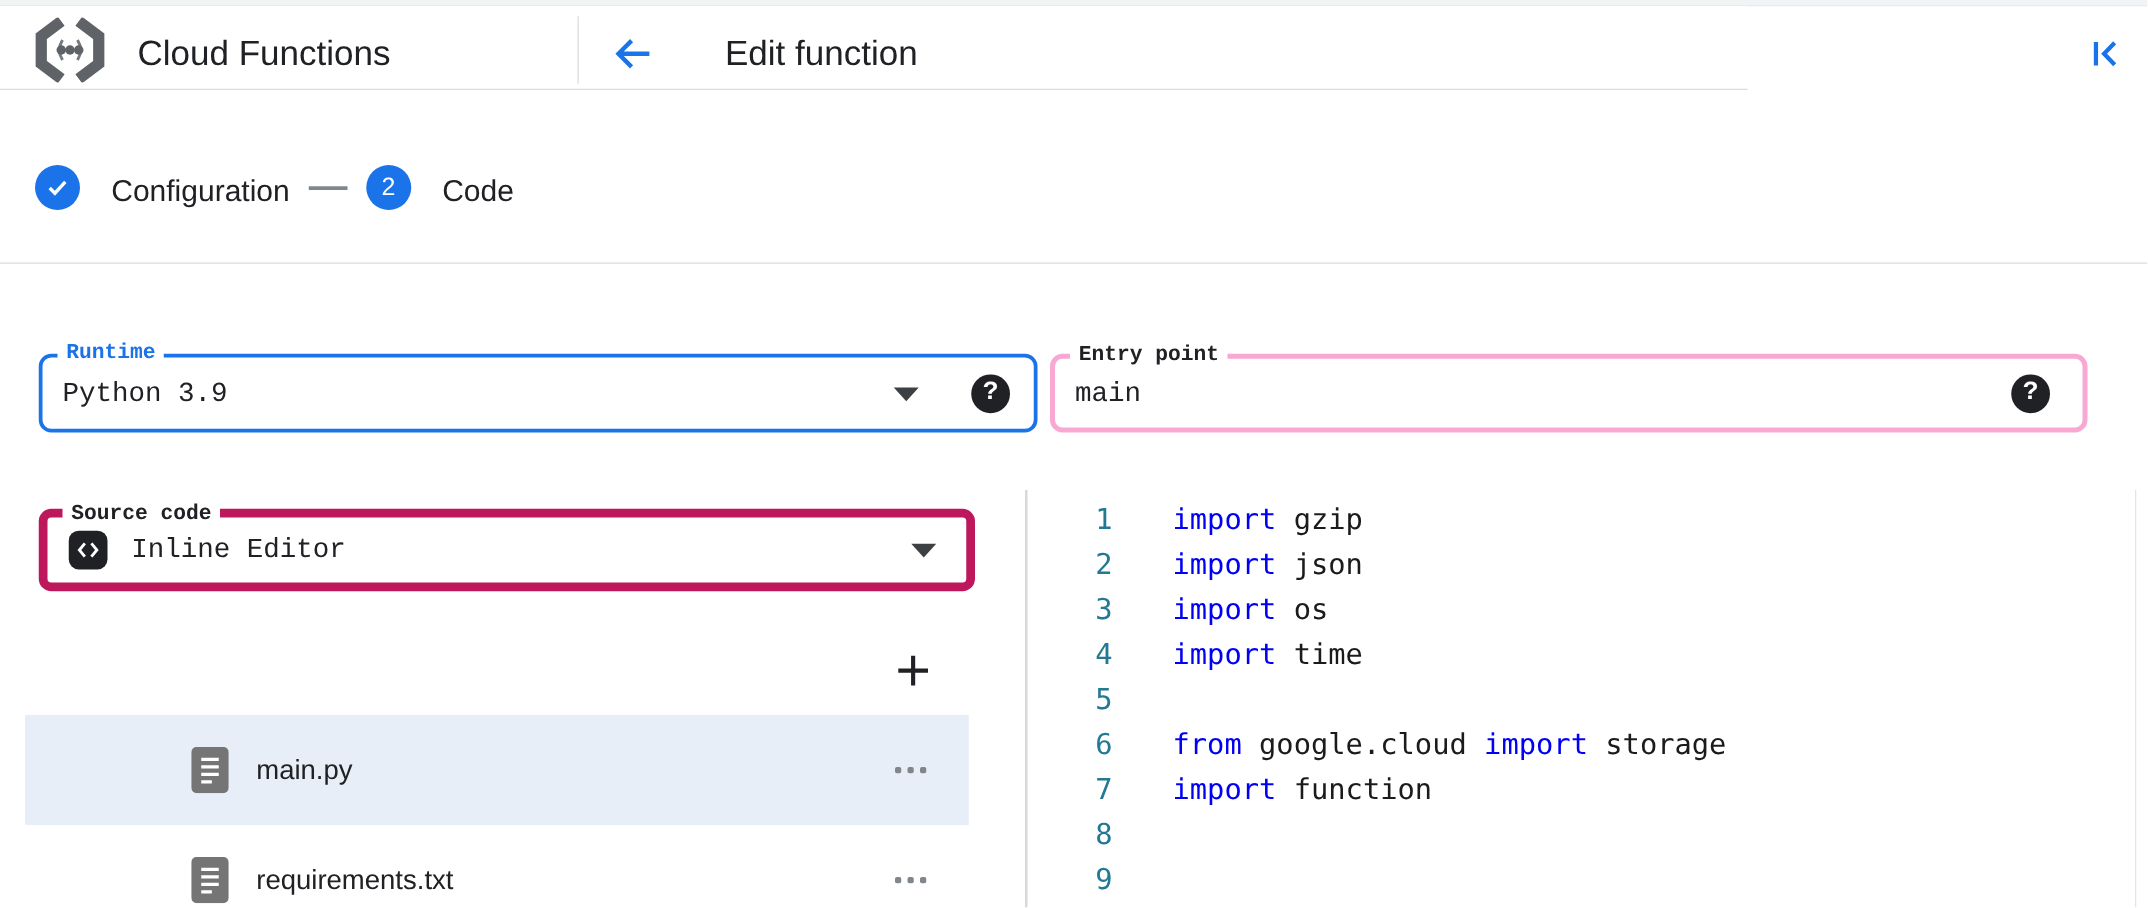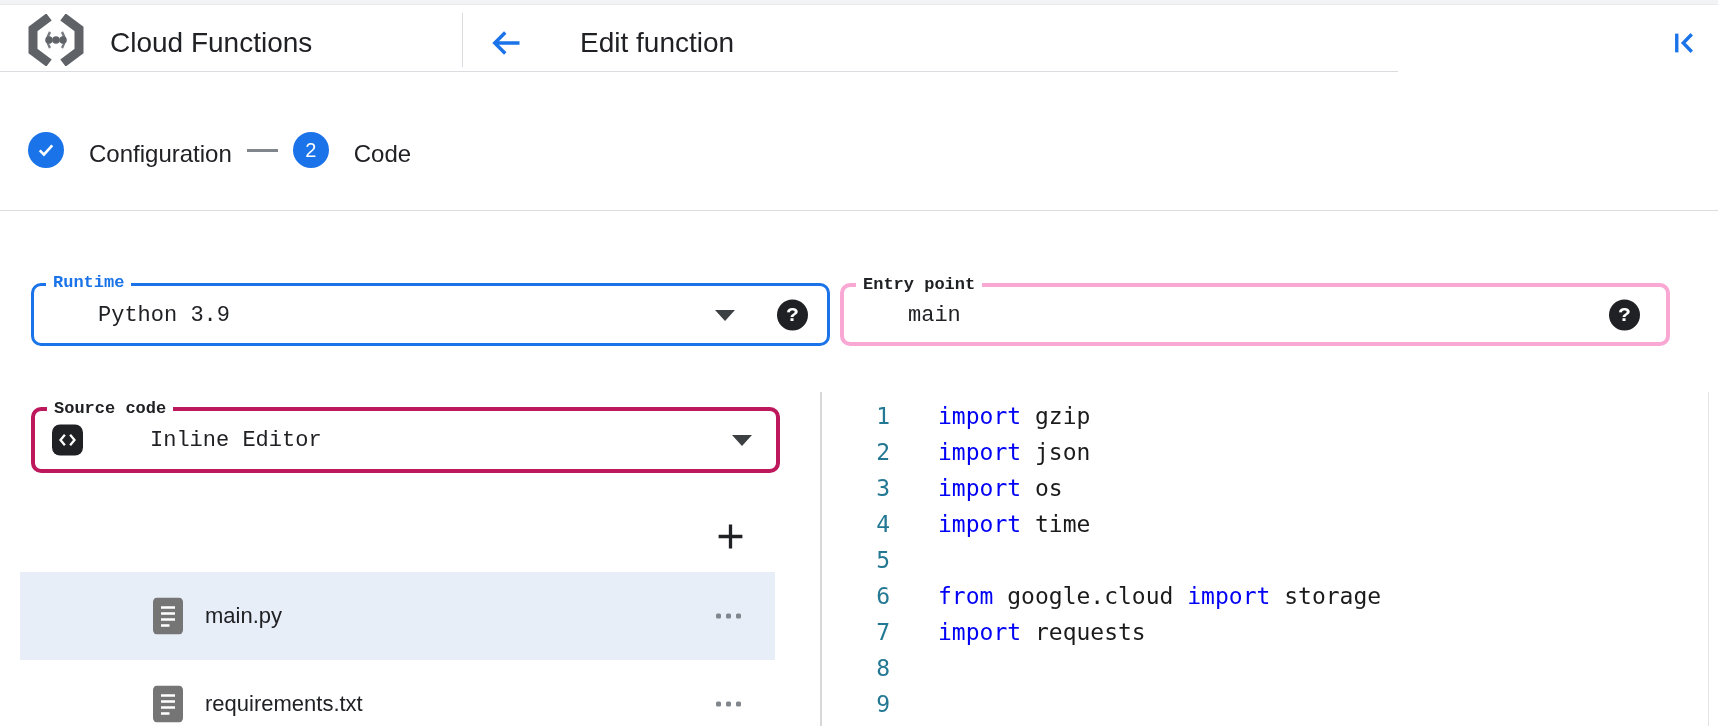--- a/index.html
+++ b/index.html
@@ -35,28 +35,28 @@
   .step { display:flex; align-items:flex-end; cursor:pointer; }
   .section-divider { position:absolute; left:0; top:210px; width:1718px; height:1px;
                      background:#dadce0; }
 
   
   .field { position:absolute; background:#fff; border-radius:10px;font-family:Liberation Mono, monospace; }
   .field .flabel { position:absolute; top:-13px; left:12px; background:#fff;
                    padding:0 7px; font-size:17px; font-weight:600; color:#202124;
                    line-height:22px; white-space:nowrap; }
   .field .fvalue { position:absolute; left:16px; top:50%; transform:translateY(-50%);
-                   font-size:22px; color:#202124; white-space:nowrap;margin-left:48px; }
+                   font-size:22px; color:#202124; white-space:nowrap; }
   .runtime-field { left:31px; top:283px; width:799px; height:63px;
                    border:3px solid #1a73e8; }
   .runtime-field .flabel { color:#1a73e8; top:-14px; }
   .entry-field { left:840px; top:283px; width:830px; height:63px;
                  border:4px solid #f9a8d4; }
   .source-field { left:31px; top:407px; width:749px; height:66px;
-                  border:4px solid #be185d; }
+                  border:7px solid #be185d; }
   .caret { position:absolute; top:50%; margin-top:-5px; width:0; height:0;
            border-left:10px solid transparent; border-right:10px solid transparent;
            border-top:11px solid #3c4043; }
   .help-btn { position:absolute; top:50%; transform:translateY(-50%);
               width:31px; height:31px; border-radius:50%; background:#202124;
               color:#fff; font-size:21px; font-weight:700; display:flex;
               align-items:center; justify-content:center; cursor:pointer; }
   .code-badge { position:absolute; left:17px; top:50%; transform:translateY(-50%);
                 width:31px; height:31px; border-radius:8px; background:#202124;
                 display:flex; align-items:center; justify-content:center; }
@@ -198,18 +198,18 @@
 
   <div class="editor-divider"></div>
   <div class="editor-right-edge"></div>
   <div class="editor">
       <div class="code-line"><span class="line-num">1</span><span class="line-code"><span class="tok-kw">import</span><span> gzip</span></span></div>
       <div class="code-line"><span class="line-num">2</span><span class="line-code"><span class="tok-kw">import</span><span> json</span></span></div>
       <div class="code-line"><span class="line-num">3</span><span class="line-code"><span class="tok-kw">import</span><span> os</span></span></div>
       <div class="code-line"><span class="line-num">4</span><span class="line-code"><span class="tok-kw">import</span><span> time</span></span></div>
       <div class="code-line"><span class="line-num">5</span><span class="line-code"></span></div>
       <div class="code-line"><span class="line-num">6</span><span class="line-code"><span class="tok-kw">from</span><span> google.cloud </span><span class="tok-kw">import</span><span> storage</span></span></div>
-      <div class="code-line"><span class="line-num">7</span><span class="line-code"><span class="tok-kw">import</span><span> requests</span></span></div>
+      <div class="code-line"><span class="line-num">7</span><span class="line-code"><span class="tok-kw">import</span><span> function</span></span></div>
       <div class="code-line"><span class="line-num">8</span><span class="line-code"></span></div>
       <div class="code-line"><span class="line-num">9</span><span class="line-code"></span></div>
     </div>
 
 </div>
 
 </body></html>

